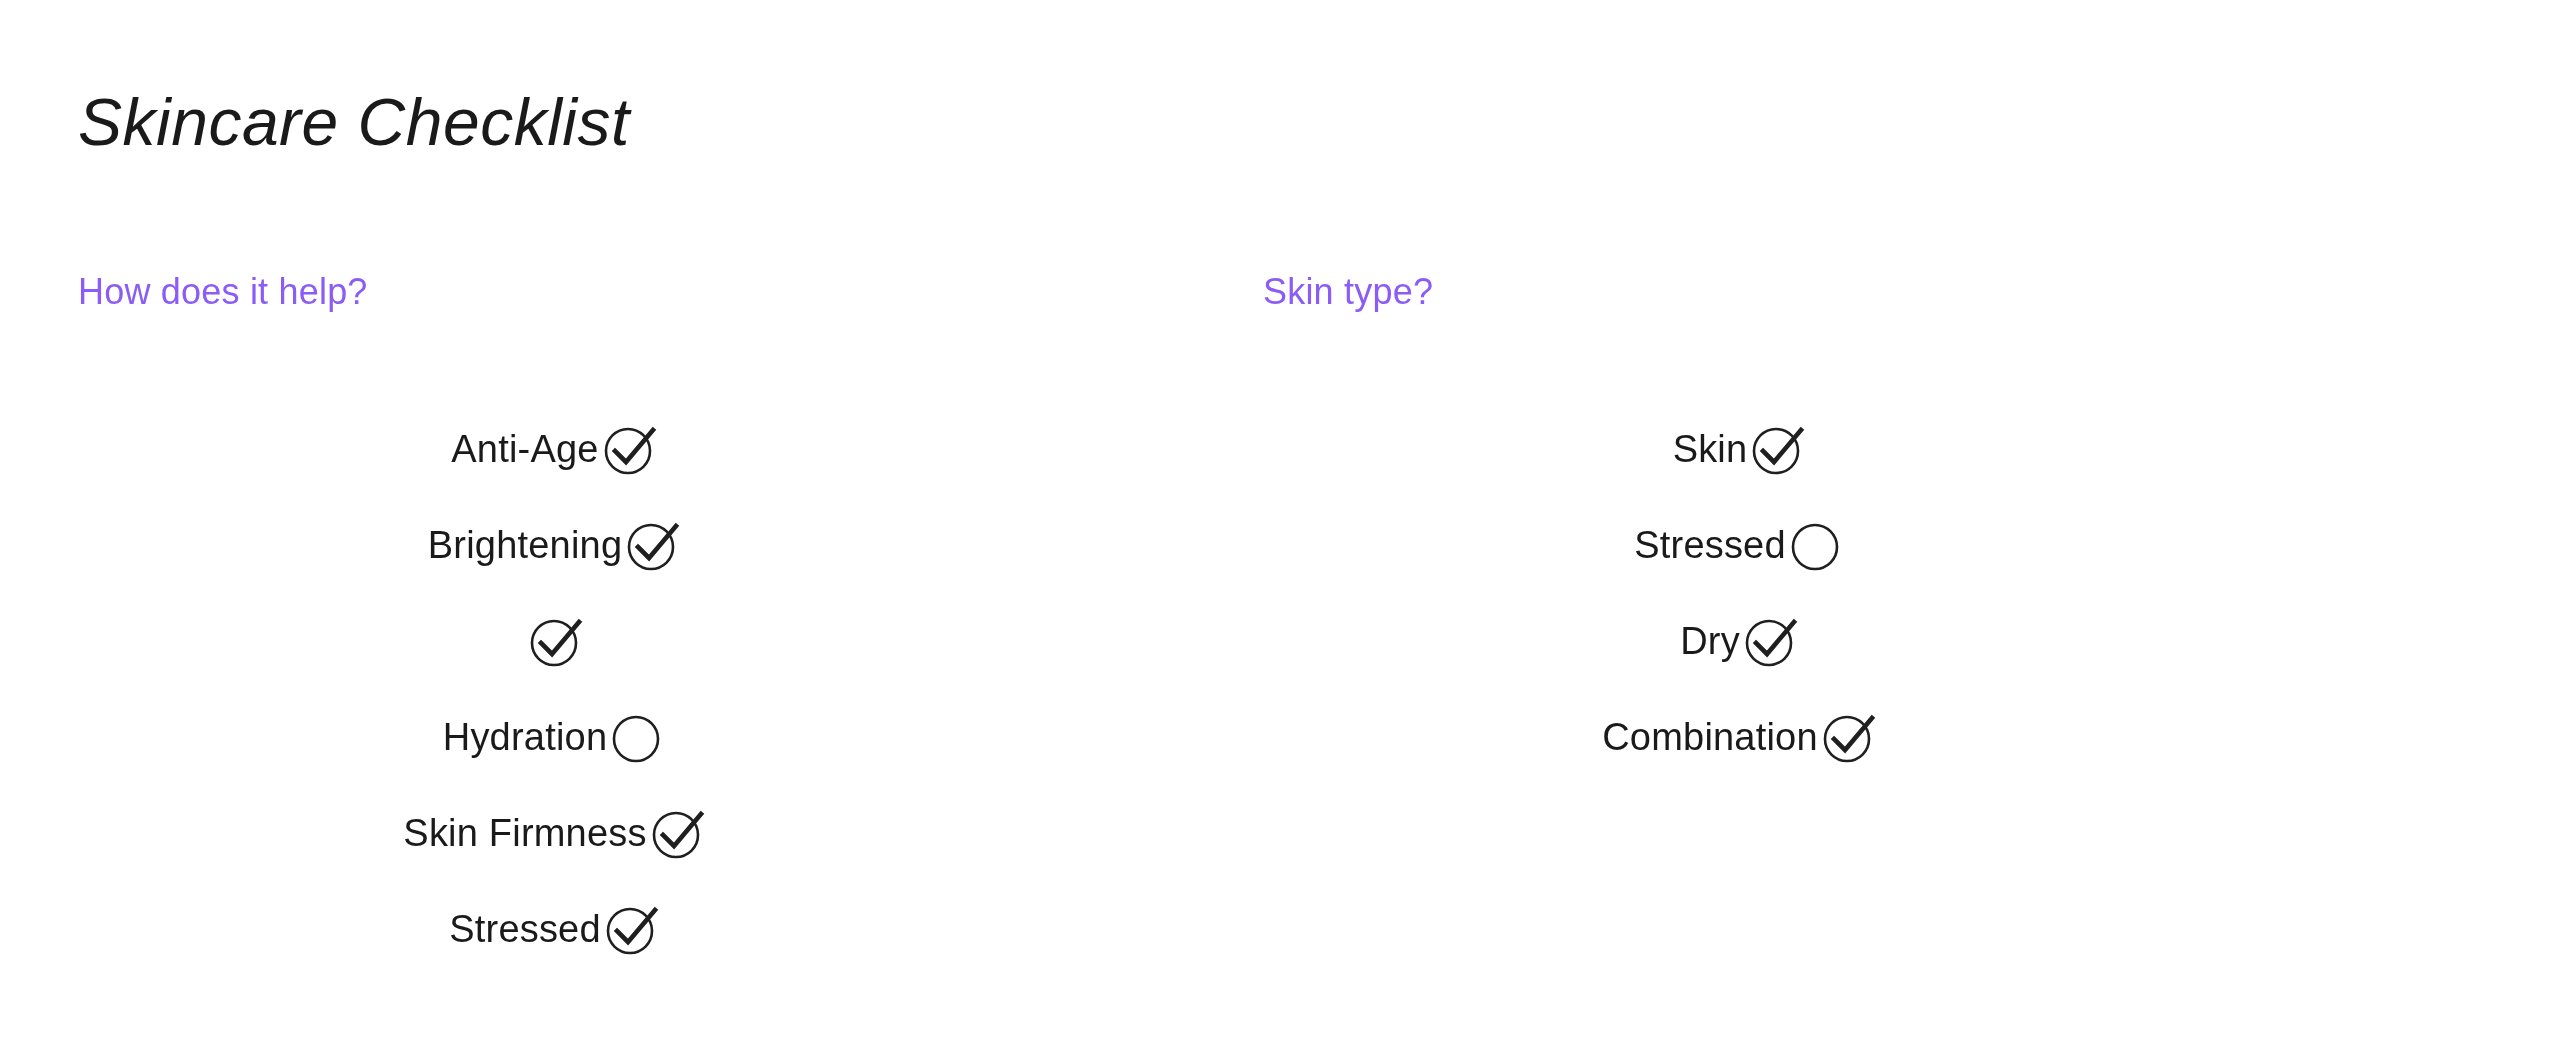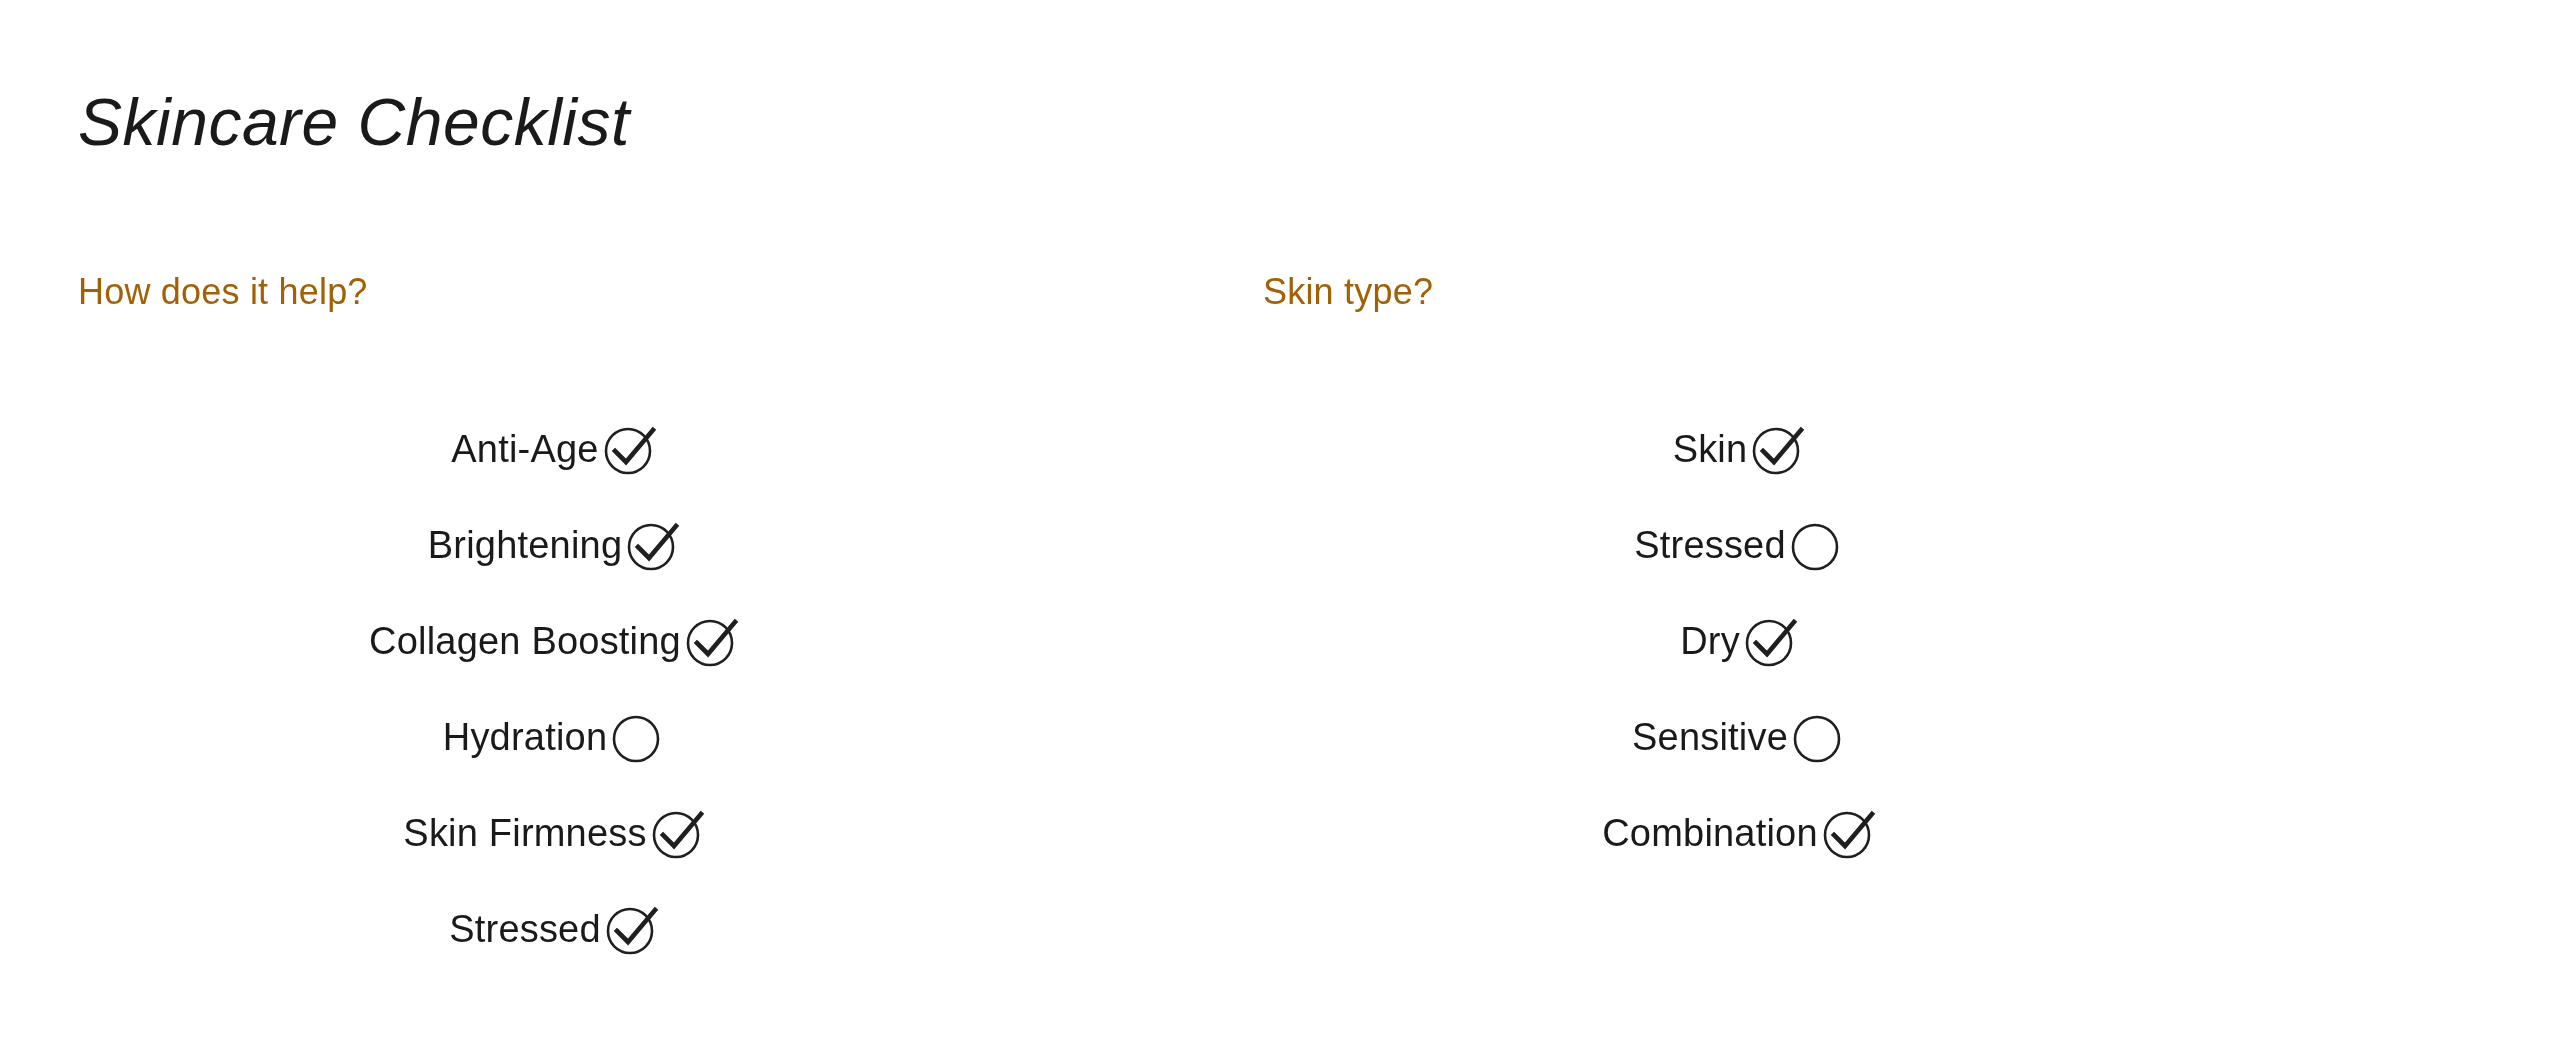--- a/index.html
+++ b/index.html
@@ -48,21 +48,21 @@
   }
   .column-help { left: 78px; width: 1010px; }
   .column-skin { left: 1263px; width: 1010px; }
 
   .column-header {
     font-size: 36px;
     font-weight: 400;
     letter-spacing: 0.2px;
     line-height: 1.1;
     white-space: nowrap;
-    color: #a16207;
+    color: #8b5cf6;
     margin: 0 0 0 0;
     height: 44px;
   }
 
   .checklist {
     list-style: none;
     margin: 0;
     padding: 0;
     position: relative;
     top: 86px;
@@ -137,21 +137,20 @@
           <span class="row-label">Brightening</span>
           <span class="row-check">
             <svg viewBox="0 0 60 60" aria-hidden="true">
               <circle class="ring" cx="29" cy="31" r="22"></circle>
               <polyline class="tick" points="16,31 27,42 54,10"></polyline>
             </svg>
           </span>
         </li>
 
         <li class="checklist-row">
-          <span class="row-label">Collagen Boosting</span>
           <span class="row-check">
             <svg viewBox="0 0 60 60" aria-hidden="true">
               <circle class="ring" cx="29" cy="31" r="22"></circle>
               <polyline class="tick" points="16,31 27,42 54,10"></polyline>
             </svg>
           </span>
         </li>
 
         <li class="checklist-row">
           <span class="row-label">Hydration</span>
@@ -211,28 +210,20 @@
         <li class="checklist-row">
           <span class="row-label">Dry</span>
           <span class="row-check">
             <svg viewBox="0 0 60 60" aria-hidden="true">
               <circle class="ring" cx="29" cy="31" r="22"></circle>
               <polyline class="tick" points="16,31 27,42 54,10"></polyline>
             </svg>
           </span>
         </li>
 
-        <li class="checklist-row">
-          <span class="row-label">Sensitive</span>
-          <span class="row-check">
-            <svg viewBox="0 0 60 60" aria-hidden="true">
-              <circle class="ring" cx="29" cy="31" r="22"></circle>
-            </svg>
-          </span>
-        </li>
 
 
         <li class="checklist-row">
           <span class="row-label">Combination</span>
           <span class="row-check">
             <svg viewBox="0 0 60 60" aria-hidden="true">
               <circle class="ring" cx="29" cy="31" r="22"></circle>
               <polyline class="tick" points="16,31 27,42 54,10"></polyline>
             </svg>
           </span>

